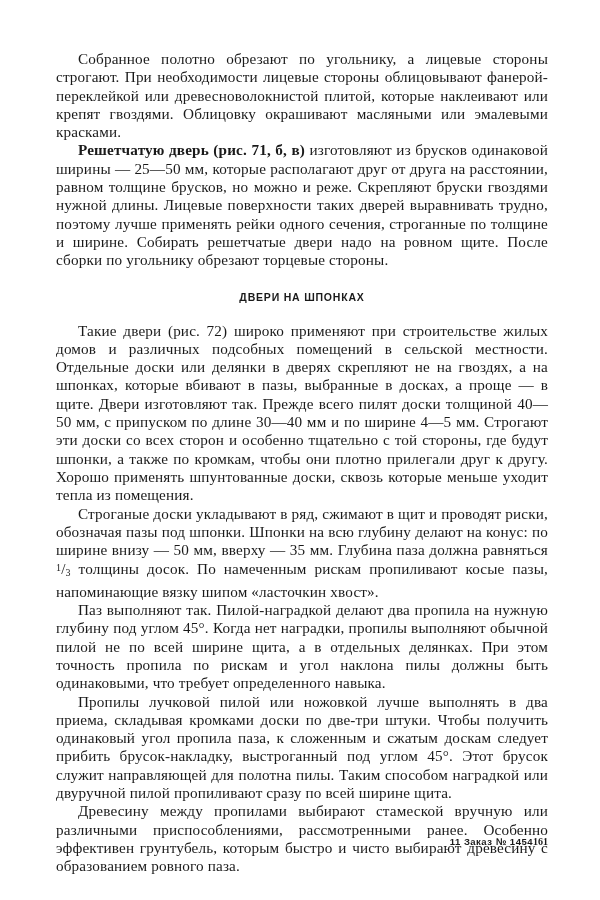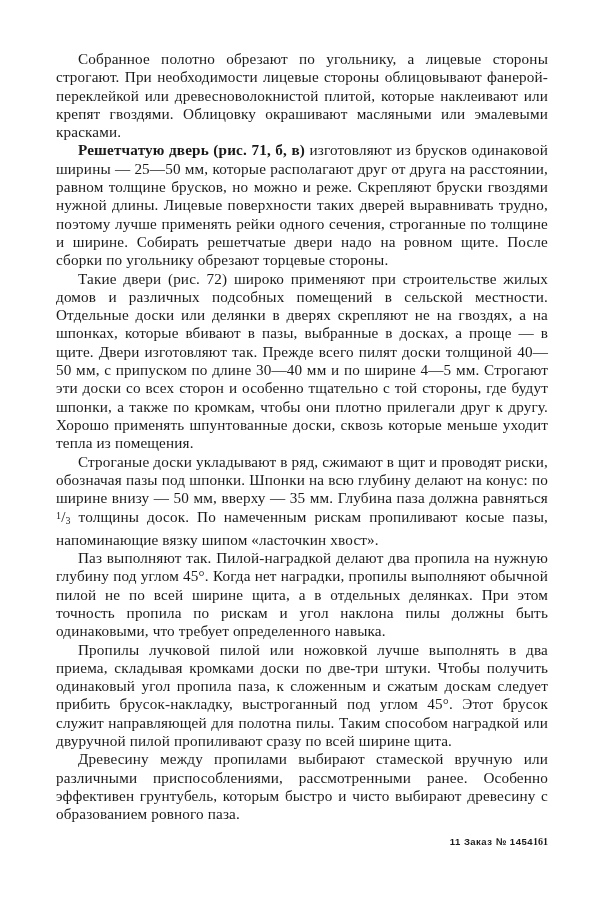--- a/index.html
+++ b/index.html
@@ -28,20 +28,21 @@
   .footer-left { font-size: 9.5px; font-weight: bold; letter-spacing: 0.5px; font-family: "Liberation Sans", sans-serif; }
   .footer-right { font-size: 10px; font-weight: bold; }
 </style>
 </head>
 <body>
 
 <div class="page">
   <p class="indent">Собранное полотно обрезают по угольнику, а лицевые стороны строгают. При необходимости лицевые стороны облицовывают фанерой-переклейкой или древесноволокнистой плитой, которые наклеивают или крепят гвоздями. Облицовку окрашивают масляными или эмалевыми красками.</p>
   <p class="indent"><b>Решетчатую дверь (рис. 71, б, в)</b><span> изготовляют из брусков одинаковой ширины — 25—50 мм, которые располагают друг от друга на расстоянии, равном толщине брусков, но можно и реже. Скрепляют бруски гвоздями нужной длины. Лицевые поверхности таких дверей выравнивать трудно, поэтому лучше применять рейки одного сечения, строганные по толщине и ширине. Собирать решетчатые двери надо на ровном щите. После сборки по угольнику обрезают торцевые стороны.</span></p>
 
+  <div class="heading">ДВЕРИ НА ШПОНКАХ</div>
 
   <p class="indent">Такие двери (рис. 72) широко применяют при строительстве жилых домов и различных подсобных помещений в сельской местности. Отдельные доски или делянки в дверях скрепляют не на гвоздях, а на шпонках, которые вбивают в пазы, выбранные в досках, а проще — в щите. Двери изготовляют так. Прежде всего пилят доски толщиной 40—50 мм, с припуском по длине 30—40 мм и по ширине 4—5 мм. Строгают эти доски со всех сторон и особенно тщательно с той стороны, где будут шпонки, а также по кромкам, чтобы они плотно прилегали друг к другу. Хорошо применять шпунтованные доски, сквозь которые меньше уходит тепла из помещения.</p>
   <p class="indent"><span>Строганые доски укладывают в ряд, сжимают в щит и проводят риски, обозначая пазы под шпонки. Шпонки на всю глубину делают на конус: по ширине внизу — 50 мм, вверху — 35 мм. Глубина паза должна равняться </span><span><span class="sub">1</span>/<span class="sub2">3</span></span><span> толщины досок. По намеченным рискам пропиливают косые пазы, напоминающие вязку шипом «ласточкин хвост».</span></p>
   <p class="indent">Паз выполняют так. Пилой-наградкой делают два пропила на нужную глубину под углом 45°. Когда нет наградки, пропилы выполняют обычной пилой не по всей ширине щита, а в отдельных делянках. При этом точность пропила по рискам и угол наклона пилы должны быть одинаковыми, что требует определенного навыка.</p>
   <p class="indent">Пропилы лучковой пилой или ножовкой лучше выполнять в два приема, складывая кромками доски по две-три штуки. Чтобы получить одинаковый угол пропила паза, к сложенным и сжатым доскам следует прибить брусок-накладку, выстроганный под углом 45°. Этот брусок служит направляющей для полотна пилы. Таким способом наградкой или двуручной пилой пропиливают сразу по всей ширине щита.</p>
   <p class="indent">Древесину между пропилами выбирают стамеской вручную или различными приспособлениями, рассмотренными ранее. Особенно эффективен грунтубель, которым быстро и чисто выбирают древесину с образованием ровного паза.</p>
 </div>
 
 <div class="footer">
   <span class="footer-left">11 Заказ № 1454</span>

